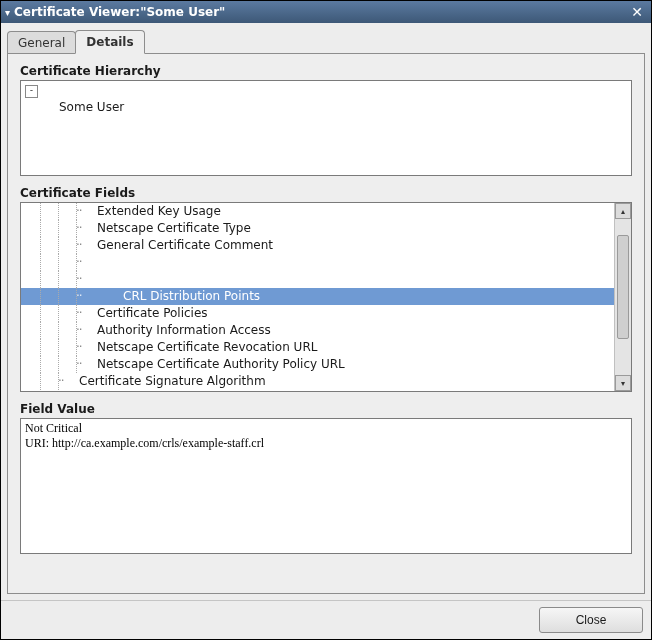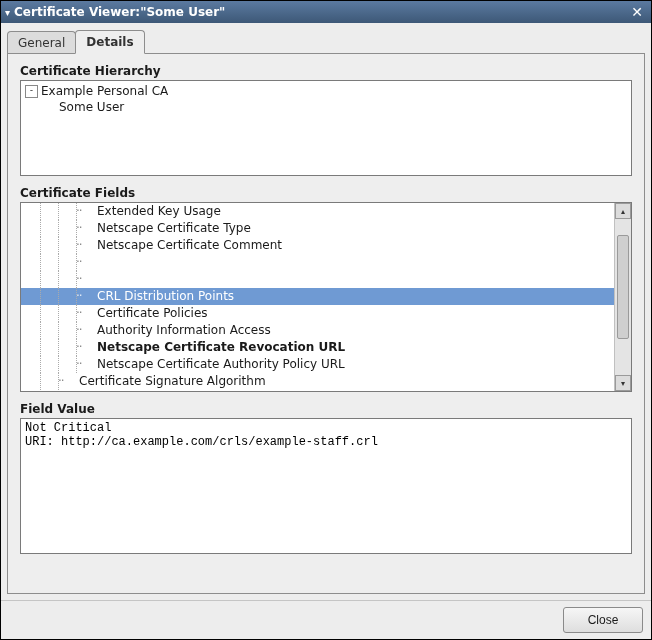--- a/index.html
+++ b/index.html
@@ -191,38 +191,38 @@
     border: 1px solid #9a9a9a;
     border-radius: 2px;
   }
 
   .valuebox {
     border: 1px solid #7a7a7a;
     background: #fff;
     height: 136px;
     box-sizing: border-box;
     padding: 2px 4px;
-    font-family: Liberation Mono, monospace;
+    font-family: Liberation Serif, serif;
     font-size: 12px;
     color: #000;
     white-space: pre;
     overflow: auto;
   }
 
   .buttonbar {
     height: 38px;
     display: flex;
     align-items: center;
     justify-content: flex-end;
     padding: 0 8px;
     border-top: 1px solid #c5c5c5;
     background: #ededed;
   }
   button.close {
-    width: 80px;
+    width: 104px;
     height: 26px;
     background: linear-gradient(to bottom, #f6f6f6, #dedede);
     border: 1px solid #8a8a8a;
     border-radius: 3px;
     font-size: 12px;
     color: #1a1a1a;
     cursor: pointer;
   }
 </style>
 </head>
@@ -244,42 +244,41 @@
     </div>
 
     <div class="tabpage">
 
       <div class="section">
         <div class="section-label">Certificate Hierarchy</div>
         <div class="treebox" id="hierarchy-tree">
             <div class="tree-row">
               <span class="tree-indent" style="width: 0px;"></span>
               <span class="tree-toggle">-</span>
-              <span>Example Personal CA</span>
             </div>
             <div class="tree-row">
               <span class="tree-indent" style="width: 34px;"></span>
               <span>Some User</span>
             </div>
           </div>
       </div>
 
       <div class="section">
         <div class="section-label">Certificate Fields</div>
         <div class="fieldsbox">
           <div class="fields-list" id="fields-list">
               <div class="fields-row"><span class="dotv" style="left: 19px;"></span><span class="dotv" style="left: 37px;"></span><span class="dotv" style="left: 55px;"></span><span class="dash" style="position: absolute; left: 55px;">··</span><span class="txt" style="margin-left: 70px; margin-top: 32px;">Extended Key Usage</span></div>
               <div class="fields-row"><span class="dotv" style="left: 19px;"></span><span class="dotv" style="left: 37px;"></span><span class="dotv" style="left: 55px;"></span><span class="dash" style="position: absolute; left: 55px;">··</span><span class="txt" style="margin-left: 70px;">Netscape Certificate Type</span></div>
-              <div class="fields-row"><span class="dotv" style="left: 19px;"></span><span class="dotv" style="left: 37px;"></span><span class="dotv" style="left: 55px;"></span><span class="dash" style="position: absolute; left: 55px;">··</span><span class="txt" style="margin-left: 70px;">Netscape Certificate Comment</span></div>
+              <div class="fields-row"><span class="dotv" style="left: 19px;"></span><span class="dotv" style="left: 37px;"></span><span class="dotv" style="left: 55px;"></span><span class="dash" style="position: absolute; left: 55px;">··</span><span class="txt" style="margin-left: 70px;">General Certificate Comment</span></div>
               <div class="fields-row"><span class="dotv" style="left: 19px;"></span><span class="dotv" style="left: 37px;"></span><span class="dotv" style="left: 55px;"></span><span class="dash" style="position: absolute; left: 55px;">··</span></div>
               <div class="fields-row"><span class="dotv" style="left: 19px;"></span><span class="dotv" style="left: 37px;"></span><span class="dotv" style="left: 55px;"></span><span class="dash" style="position: absolute; left: 55px;">··</span></div>
-              <div class="fields-row sel"><span class="dotv" style="left: 19px;"></span><span class="dotv" style="left: 37px;"></span><span class="dotv" style="left: 55px;"></span><span class="dash" style="position: absolute; left: 55px;">··</span><span class="txt" style="margin-left: 70px;">CRL Distribution Points</span></div>
+              <div class="fields-row sel"><span class="dotv" style="left: 19px;"></span><span class="dotv" style="left: 37px;"></span><span class="dotv" style="left: 55px;"></span><span class="dash" style="position: absolute; left: 55px;">··</span><span class="txt" style="margin-left: 96px;">CRL Distribution Points</span></div>
               <div class="fields-row"><span class="dotv" style="left: 19px;"></span><span class="dotv" style="left: 37px;"></span><span class="dotv" style="left: 55px;"></span><span class="dash" style="position: absolute; left: 55px;">··</span><span class="txt" style="margin-left: 70px;">Certificate Policies</span></div>
               <div class="fields-row"><span class="dotv" style="left: 19px;"></span><span class="dotv" style="left: 37px;"></span><span class="dotv" style="left: 55px;"></span><span class="dash" style="position: absolute; left: 55px;">··</span><span class="txt" style="margin-left: 70px;">Authority Information Access</span></div>
-              <div class="fields-row"><span class="dotv" style="left: 19px;"></span><span class="dotv" style="left: 37px;"></span><span class="dotv" style="left: 55px;"></span><span class="dash" style="position: absolute; left: 55px;">··</span><span class="txt" style="margin-left: 70px; font-weight: bold;">Netscape Certificate Revocation URL</span></div>
+              <div class="fields-row"><span class="dotv" style="left: 19px;"></span><span class="dotv" style="left: 37px;"></span><span class="dotv" style="left: 55px;"></span><span class="dash" style="position: absolute; left: 55px;">··</span><span class="txt" style="margin-left: 70px;">Netscape Certificate Revocation URL</span></div>
               <div class="fields-row"><span class="dotv" style="left: 19px;"></span><span class="dotv" style="left: 37px;"></span><span class="dotv" style="left: 55px;"></span><span class="dash" style="position: absolute; left: 55px;">··</span><span class="txt" style="margin-left: 70px;">Netscape Certificate Authority Policy URL</span></div>
               <div class="fields-row"><span class="dotv" style="left: 19px;"></span><span class="dotv" style="left: 37px;"></span><span class="dash" style="position: absolute; left: 37px;">··</span><span class="txt" style="margin-left: 52px;">Certificate Signature Algorithm</span></div>
             </div>
           <div class="scrollbar">
             <div class="scroll-btn" style="position:absolute;top:0">▴</div>
             <div class="scroll-thumb" id="fields-thumb" style="top: 31.8px; height: 102.7px;"></div>
             <div class="scroll-btn" style="position:absolute;bottom:0">▾</div>
           </div>
         </div>
       </div>

